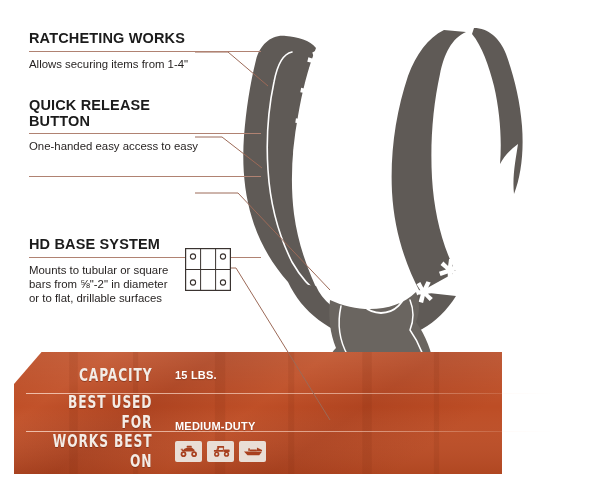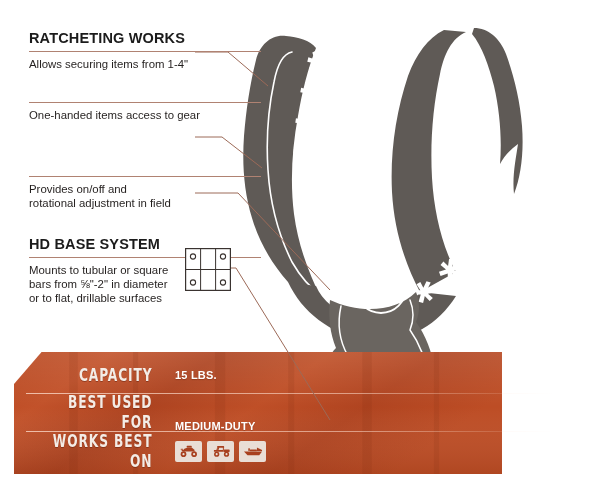--- a/index.html
+++ b/index.html
@@ -390,28 +390,28 @@
     </g>
   </svg>
 
   <div class="callout" id="callout-ratcheting">
     <div class="callout-title">RATCHETING WORKS</div>
     <div class="callout-rule"></div>
     <div class="callout-body">Allows securing items from 1-4"</div>
   </div>
 
   <div class="callout" id="callout-quick-release">
+    <div class="callout-title">QUICK RELEASE
+BUTTON</div>
     <div class="callout-rule"></div>
-    <div class="callout-body">One-handed items access to gear</div>
+    <div class="callout-body">One-handed easy access to easy</div>
   </div>
 
   <div class="callout" id="callout-kwik-clip">
     <div class="callout-rule"></div>
-    <div class="callout-body">Provides on/off and
-rotational adjustment in field</div>
   </div>
 
   <div class="callout" id="callout-hd-base">
     <div class="callout-title">HD BASE SYSTEM</div>
     <div class="callout-rule"></div>
     <div class="callout-body">Mounts to tubular or square
 bars from ⅝"-2" in diameter
 or to flat, drillable surfaces</div>
   </div>
 

